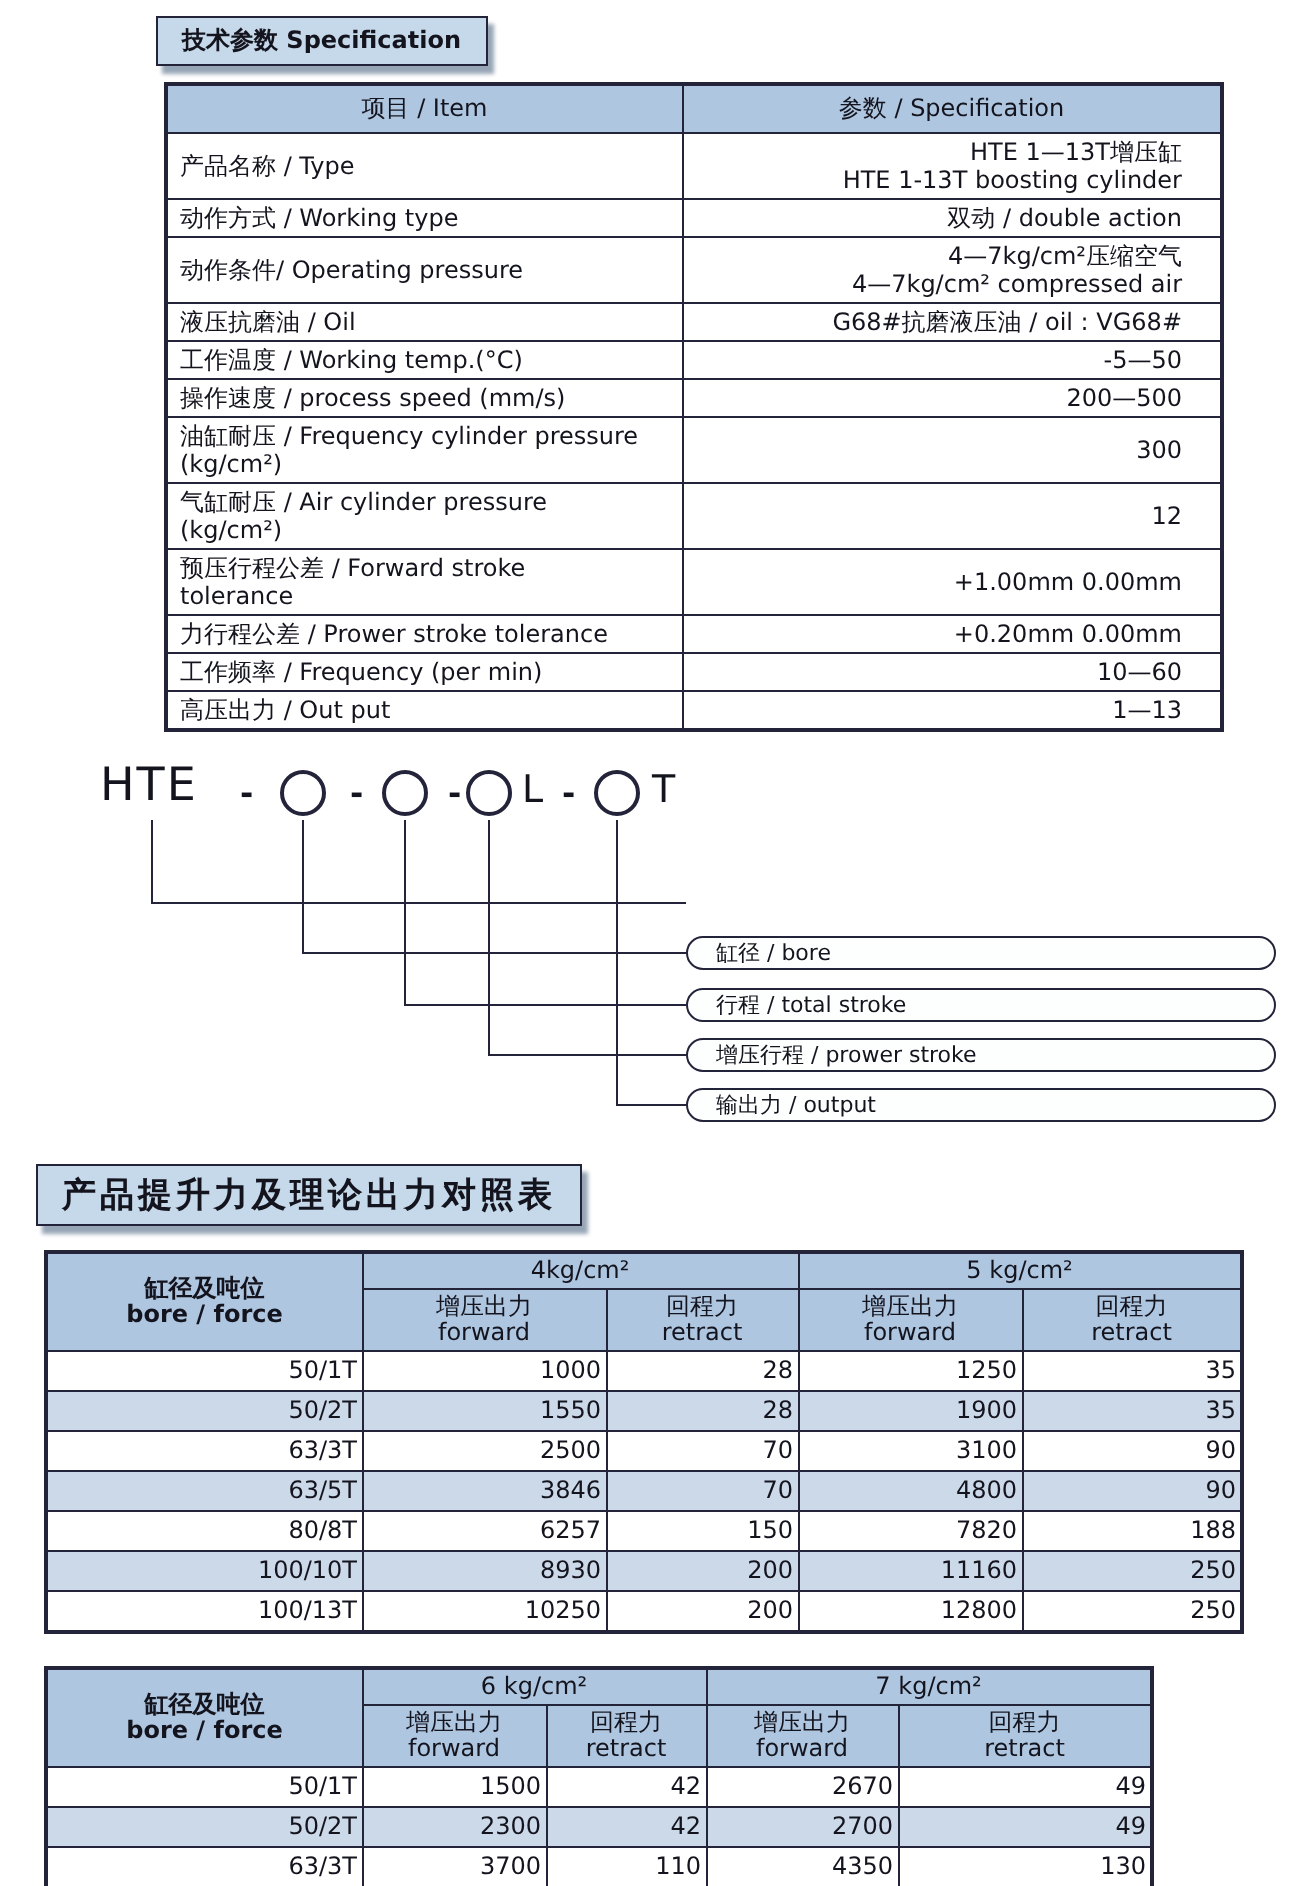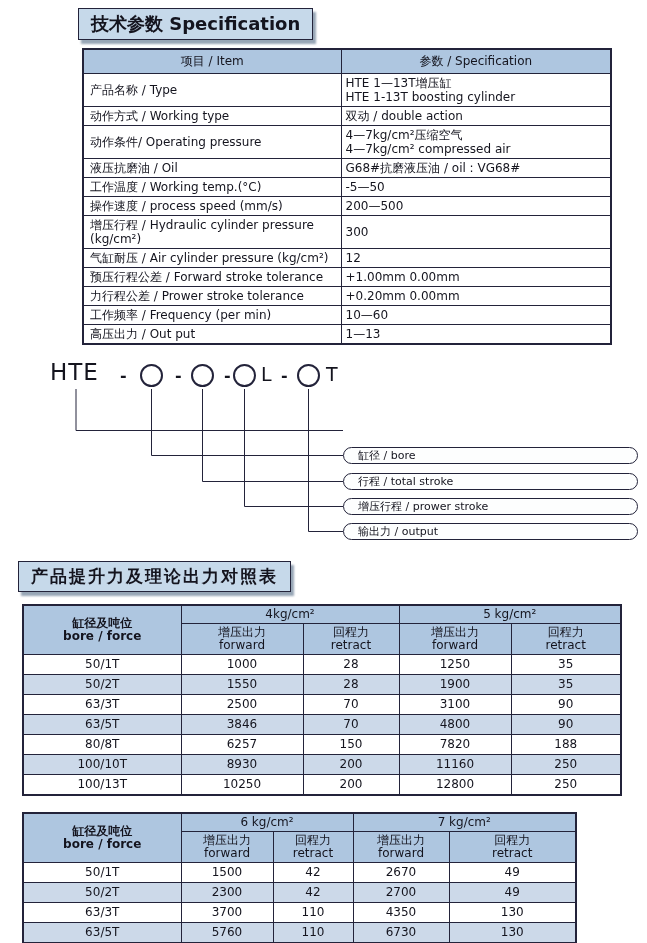--- a/index.html
+++ b/index.html
@@ -12,32 +12,32 @@
   *{box-sizing:border-box;margin:0;padding:0}
   html,body{background:#fff}
   body{
     width:647px;min-height:943px;position:relative;
     font-family:"DejaVu Sans",sans-serif;color:var(--ink);font-size:12px;
   }
   .title-box{
     display:inline-block;background:var(--titlebg);border:1px solid var(--line);
     box-shadow:3px 4px 2px #97a6b6;padding:3px 12px;font-weight:bold;
   }
-  #title-spec{margin:8px 0 0 78px;font-size:18px}
+  #title-spec{margin:8px 0 0 78px;font-size:12px}
   #title-force{margin:14px 0 0 18px;font-size:17px;letter-spacing:2px}
 
   table{border-collapse:collapse;table-layout:fixed}
   th,td{border:1px solid var(--line)}
 
   
   .spec-table{width:530px;margin:8px 0 0 82px;border:2px solid var(--line)}
   .spec-table th{background:var(--hdr);font-weight:400;padding:3px 2px;text-align:center}
-  .spec-table td{padding:2px 4px;line-height:14px;vertical-align:middle}
+  .spec-table td{padding:2px 19px;line-height:14px;vertical-align:middle}
   .spec-table td.item{text-align:left;padding-left:6px}
-  .spec-table td.val{text-align:left;white-space:pre-line}
+  .spec-table td.val{text-align:right;white-space:pre-line}
 
   
   .diagram{position:relative;height:192px;margin-top:10px}
   .code-text{position:absolute;font-weight:normal}
   .prefix{left:50px;top:4px;font-size:23px;letter-spacing:1px}
   .mid{left:261px;top:8px;font-size:19px}
   .suffix{left:326px;top:8px;font-size:19px}
   .dash{position:absolute;top:11px;font-size:16px;font-weight:bold}
   .d1{left:120px}.d2{left:175px}.d3{left:224px}.d4{left:281px}
   .circle{position:absolute;top:9px;width:23px;height:23px;border:2px solid var(--line);
@@ -51,21 +51,21 @@
   }
   .ml0{top:67px}.ml1{top:92px}.ml2{top:118px}.ml3{top:143px}.ml4{top:168px}
 
   
   .force-table{border:2px solid var(--line)}
   .force-table th{
     background:var(--hdr);font-weight:400;padding:2px;text-align:center;
     white-space:pre-line;line-height:13px;
   }
   .force-table th.corner{font-weight:600}
-  .force-table td{text-align:center;padding:3px 2px;line-height:13px}
+  .force-table td{text-align:right;padding:3px 2px;line-height:13px}
   .force-table tbody tr:nth-child(even){background:var(--alt)}
   #force-45{width:600px;margin:12px 0 0 22px}
   #force-67{width:555px;margin:16px 0 0 22px}
 </style>
 </head>
 <body>
 
 
 
 
@@ -104,21 +104,21 @@
       </tr>
     <tr>
         <td class="item">工作温度 / Working temp.(°C)</td>
         <td class="val">-5—50</td>
       </tr>
     <tr>
         <td class="item">操作速度 / process speed (mm/s)</td>
         <td class="val">200—500</td>
       </tr>
     <tr>
-        <td class="item">增压行程 / Hydraulic cylinder pressure (kg/cm²)</td>
+        <td class="item">油缸耐压 / Frequency cylinder pressure (kg/cm²)</td>
         <td class="val">300</td>
       </tr>
     <tr>
         <td class="item">气缸耐压 / Air cylinder pressure (kg/cm²)</td>
         <td class="val">12</td>
       </tr>
     <tr>
         <td class="item">预压行程公差 / Forward stroke tolerance</td>
         <td class="val">+1.00mm 0.00mm</td>
       </tr>

